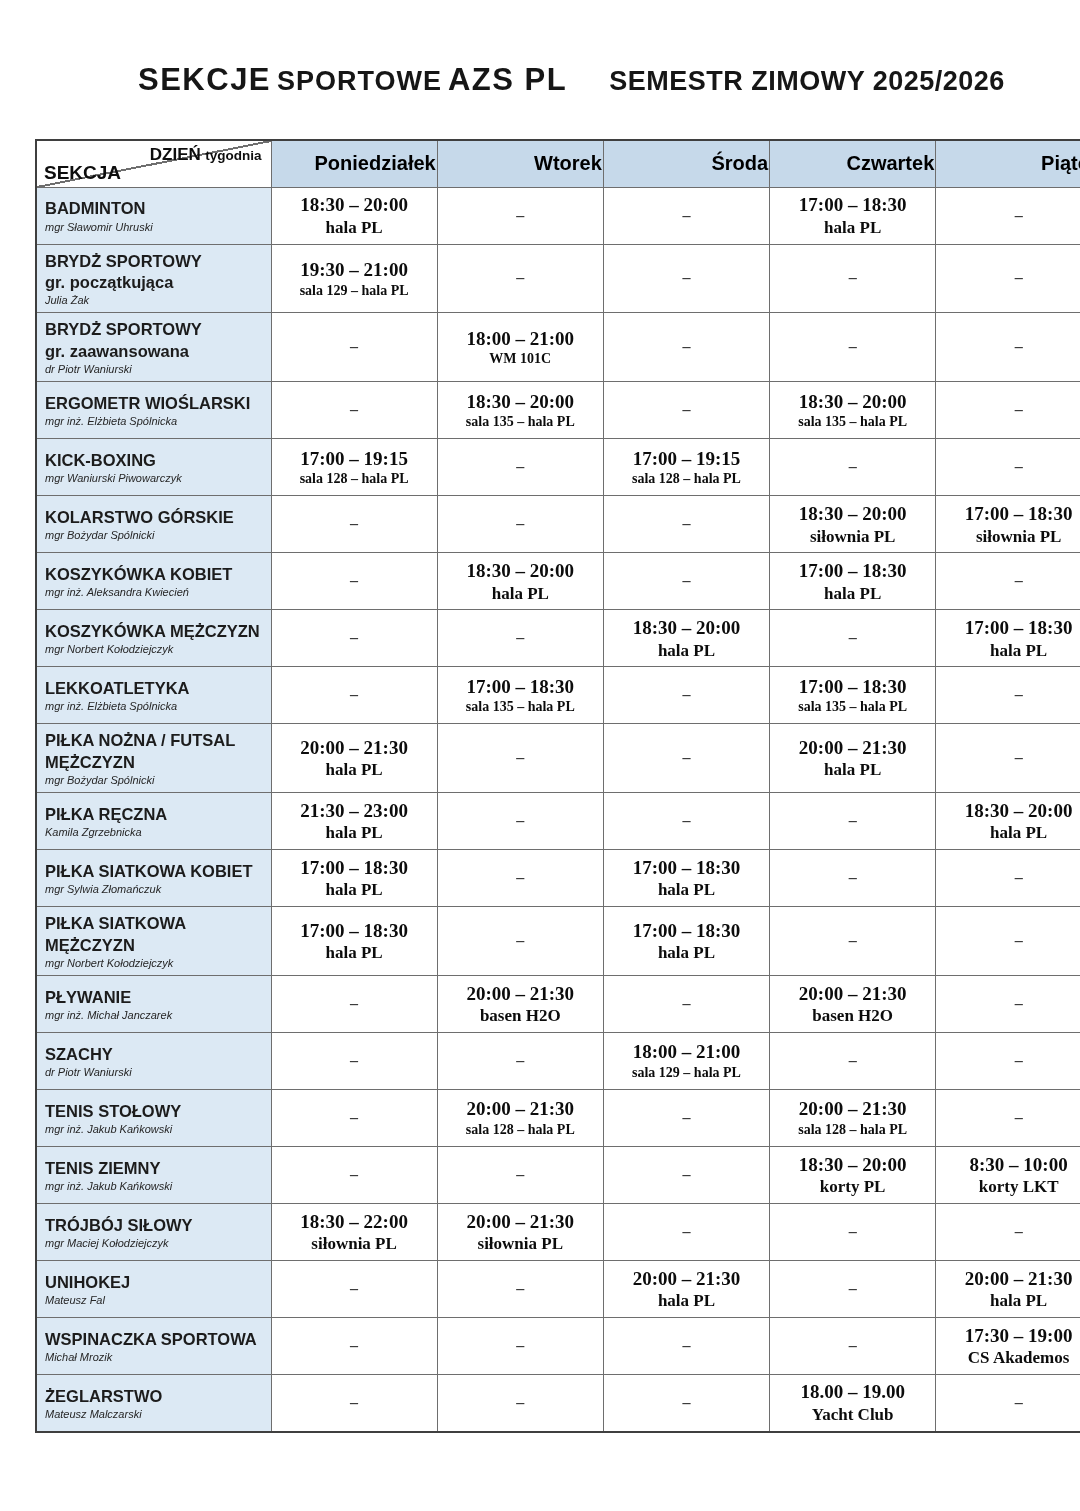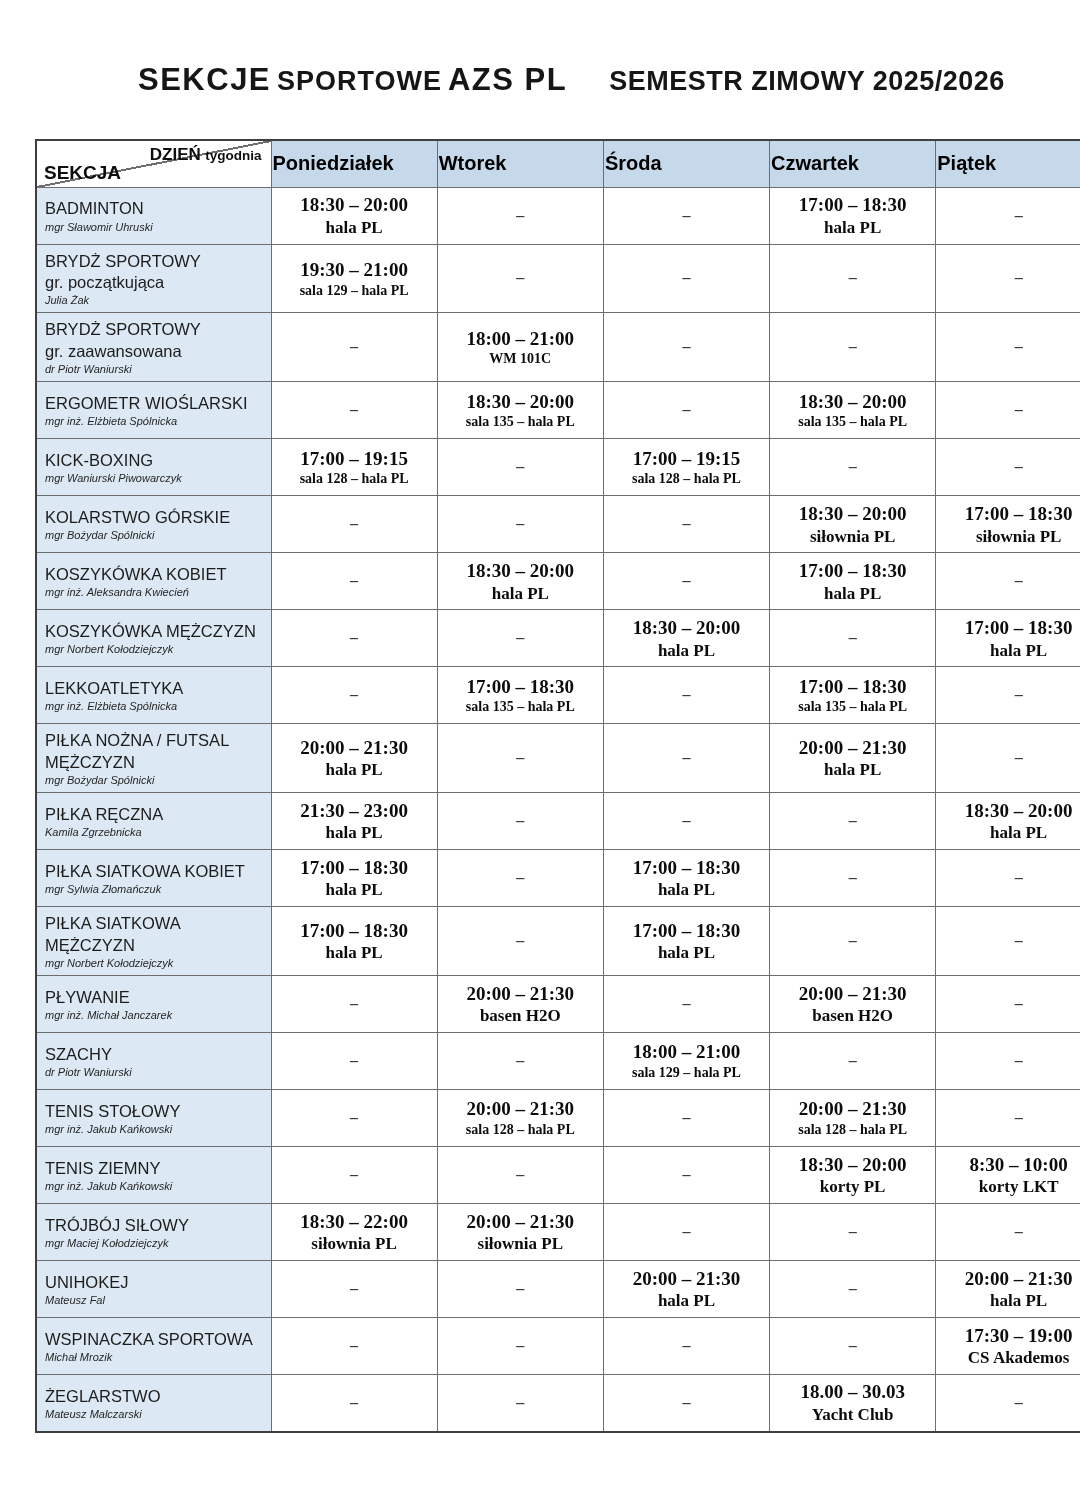--- a/index.html
+++ b/index.html
@@ -38,21 +38,21 @@
   }
   col.sec-col{width:235px;}
   .schedule th,.schedule td{border:1px solid var(--border);}
 
   thead th.day{
     background:var(--header-bg);
     height:47px;
     font-size:20px;
     font-weight:bold;
     color:#000;
-    text-align:left;
+    text-align:right;
   }
   th.corner{
     position:relative;
     background-color:#ffffff;
     background-image:linear-gradient(to bottom right,
       transparent calc(50% - 1px),
       var(--border) calc(50% - 1px),
       var(--border) calc(50% + 1px),
       transparent calc(50% + 1px));
     height:47px;
@@ -67,21 +67,21 @@
     position:absolute;bottom:3px;left:7px;
     font-size:19px;font-weight:bold;color:#0e0e0e;
   }
 
   td.sec{
     background:var(--section-bg);
     padding:6px 4px 6px 8px;
     vertical-align:middle;
   }
   .sec-name{
-    font-weight:normal;
+    font-weight:bold;
     font-size:16.5px;
     line-height:1.3;
     color:#1c1c1c;
     white-space:pre-line;
   }
   .sec-instr{
     font-style:italic;
     font-size:11px;
     color:#262626;
     margin-top:1px;
@@ -479,19 +479,19 @@
       </tr>
       <tr>
         <td class="sec">
           <div class="sec-name">ŻEGLARSTWO</div>
           <div class="sec-instr">Mateusz Malczarski</div>
         </td>
         <td class="slot"><span class="dash">–</span></td>
         <td class="slot"><span class="dash">–</span></td>
         <td class="slot"><span class="dash">–</span></td>
         <td class="slot">
-          <div class="slot-time">18.00 – 30.03</div>
+          <div class="slot-time">18.00 – 19.00</div>
           <div class="slot-loc">Yacht Club</div>
         </td>
         <td class="slot"><span class="dash">–</span></td>
       </tr>
     </tbody>
 </table>
 
 </body></html>

